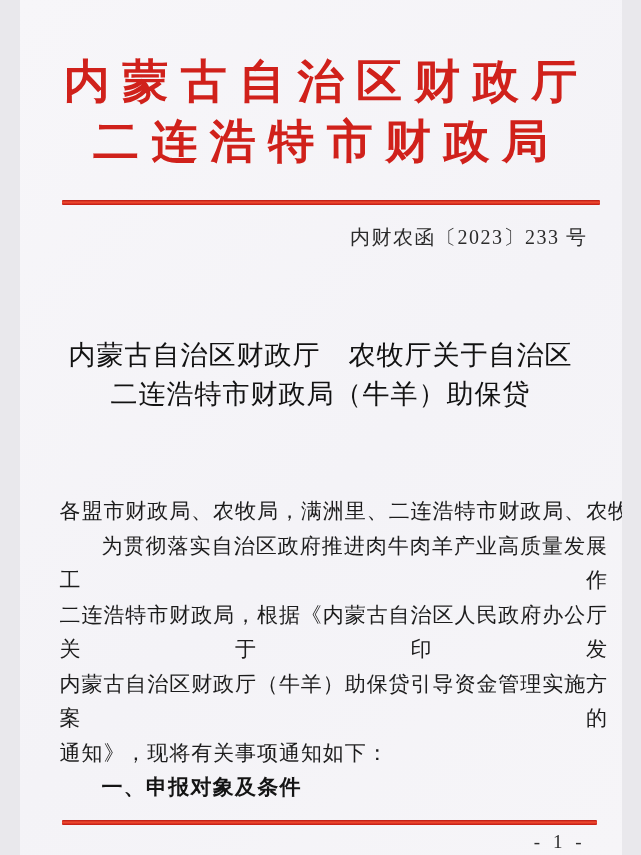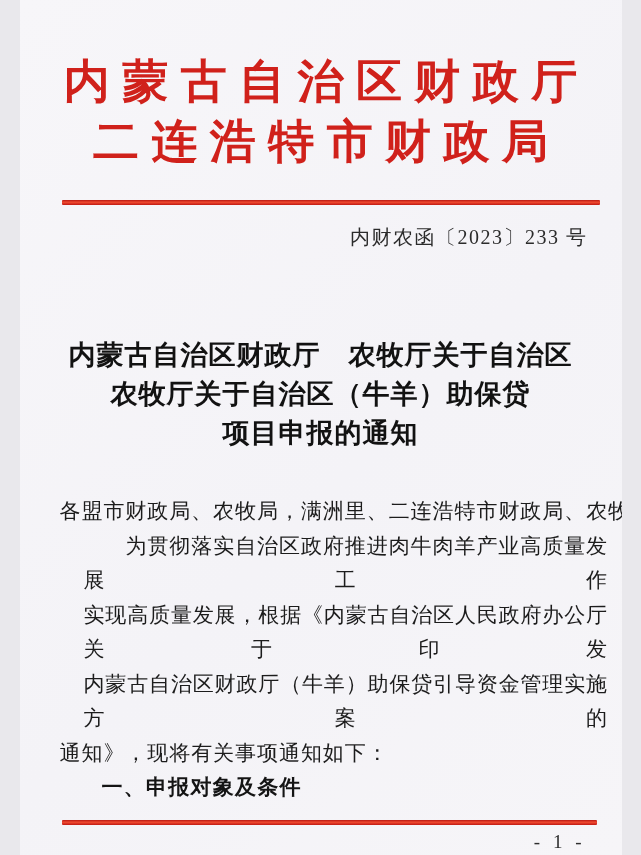--- a/index.html
+++ b/index.html
@@ -54,21 +54,21 @@
     color: #2b2b2b;
     white-space: nowrap;
   }
   
   .title-block {
     position: absolute;
     top: 336px;
     left: 0;
     right: 0;
     text-align: center;
-    font-weight: bold;
+    font-weight: normal;
     color: #121212;
   }
   .title-line {
     font-size: 27px;
     line-height: 39px;
     letter-spacing: 1px;
     white-space: nowrap;
   }
   
   .body-block {
@@ -82,21 +82,20 @@
   }
   .body-line {
     white-space: nowrap;
     letter-spacing: 0.045em;
   }
   .body-line.justified {
     white-space: normal;
     text-align: justify;
     text-align-last: justify;
     letter-spacing: 0.02em;
-    margin-left: 24px;
   }
   .body-line.indent {
     text-indent: 2em;
   }
   .body-line.heading {
     font-weight: bold;
     font-family: "Liberation Sans", "DejaVu Sans", sans-serif;
     letter-spacing: 0.06em;
     color: #141414;
   }
@@ -128,29 +127,28 @@
     <div class="agency-line">内蒙古自治区财政厅</div>
     <div class="agency-line">二连浩特市财政局</div>
   </div>
 
   <div class="red-rule-top"></div>
 
   <div class="doc-number">内财农函〔2023〕233 号</div>
 
   <div class="title-block">
     <div class="title-line">内蒙古自治区财政厅　农牧厅关于自治区</div>
-    <div class="title-line">农牧厅关于自治区（牛羊）助保贷</div>
-    <div class="title-line">项目申报的通知</div>
+    <div class="title-line">二连浩特市财政局（牛羊）助保贷</div>
   </div>
 
   <div class="body-block">
     <div class="body-line">各盟市财政局、农牧局，满洲里、二连浩特市财政局、农牧局：</div>
 
     <div class="body-line justified indent">为贯彻落实自治区政府推进肉牛肉羊产业高质量发展工作</div>
-    <div class="body-line justified">实现高质量发展，根据《内蒙古自治区人民政府办公厅关于印发</div>
+    <div class="body-line justified">二连浩特市财政局，根据《内蒙古自治区人民政府办公厅关于印发</div>
     <div class="body-line justified">内蒙古自治区财政厅（牛羊）助保贷引导资金管理实施方案的</div>
     <div class="body-line">通知》，现将有关事项通知如下：</div>
 
     <div class="body-line heading indent">一、申报对象及条件</div>
 
   </div>
 
   <div class="red-rule-bottom"></div>
 
   <div class="page-number">- 1 -</div>

